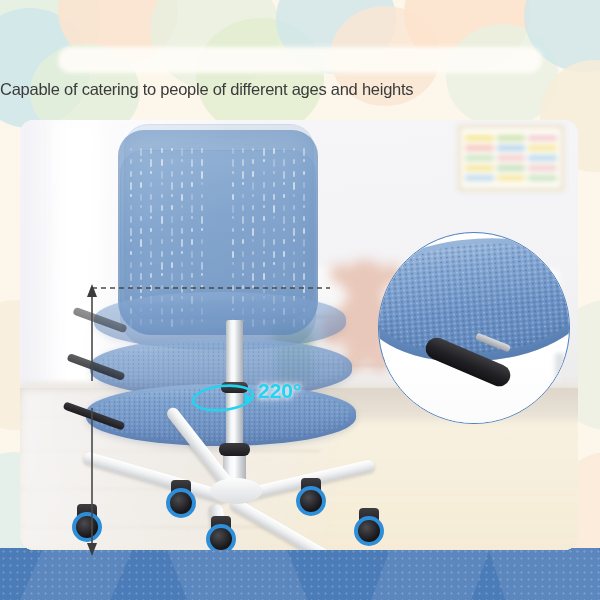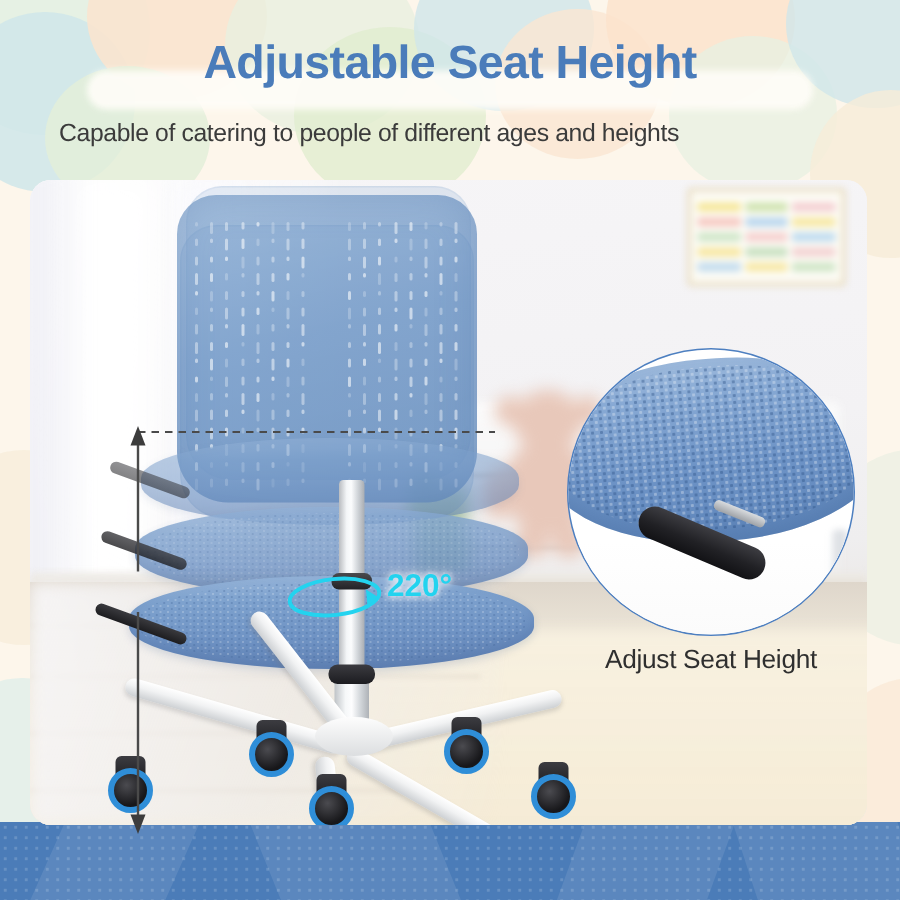--- a/index.html
+++ b/index.html
@@ -21,21 +21,21 @@
   .header { position:absolute; left:0; top:0; width:600px; height:120px; z-index:5; }
   .title-plate {
     position:absolute; left:58px; top:47px; width:484px; height:26px;
     background:#fffdf8; border-radius:13px; filter:blur(2px); opacity:.92;
   }
   .title {
     position:absolute; left:0; top:24px; width:600px; text-align:center;
     font-size:31px; font-weight:bold; color:#4a7cba; letter-spacing:-.4px;
   }
   .subtitle {
-    position:absolute; left:0; top:80px; width:492px; text-align:center;
+    position:absolute; left:0; top:80px; width:492px; text-align:left;
     font-size:16.5px; color:#3b3b3b; letter-spacing:-.25px;
   }
 
   
   .photo {
     position:absolute; left:20px; top:120px; width:558px; height:430px;
     border-radius:14px; overflow:hidden; z-index:4;
     background:#f3f2f2;
   }
   
@@ -266,21 +266,20 @@
     <div class="blob" style="left:524px;top:-40px;width:120px;height:112px;background:#cfe6ea;opacity:.8;"></div>
     <div class="blob" style="left:540px;top:60px;width:108px;height:112px;background:#f6ecd8;opacity:.8;"></div>
     <div class="blob" style="left:-44px;top:300px;width:120px;height:130px;background:#f7ecd9;opacity:.7;"></div>
     <div class="blob" style="left:548px;top:300px;width:120px;height:130px;background:#e9f0e2;opacity:.7;"></div>
     <div class="blob" style="left:-40px;top:452px;width:110px;height:110px;background:#dceeea;opacity:.7;"></div>
     <div class="blob" style="left:554px;top:452px;width:110px;height:110px;background:#fae8d4;opacity:.7;"></div>
   </div>
 
   <div class="header">
     <div class="title-plate"></div>
-    <div class="title">Adjustable Seat Height</div>
     <div class="subtitle">Capable of catering to people of different ages and heights</div>
   </div>
 
   <div class="photo">
     <div class="wall"></div>
     <div class="window-glow"></div>
     <div class="window-pane"></div>
     <div class="window-pane b"></div>
     <div class="curtain"></div>
 
@@ -679,21 +678,20 @@
   <div class="callout">
     <div class="co-bg"></div>
     <div class="co-seat">
       <div class="co-mesh"></div>
     </div>
     <div class="co-rod"></div>
     <div class="co-lever"></div>
     <div class="co-edge"></div>
   </div>
   <div class="callout-caption">
-    <div>Adjust Seat Height</div>
   </div>
 
   <div class="bottombar">
     <div class="bb-dots"></div>
     <div class="bb-tri" style="left:30px;top:-10px;width:90px;height:80px;transform:skewX(-24deg);"></div>
     <div class="bb-tri" style="left:180px;top:-6px;width:120px;height:80px;transform:skewX(22deg);"></div>
     <div class="bb-tri" style="left:380px;top:-12px;width:100px;height:80px;transform:skewX(-20deg);"></div>
     <div class="bb-tri" style="left:500px;top:-4px;width:110px;height:80px;transform:skewX(18deg);"></div>
   </div>
 

